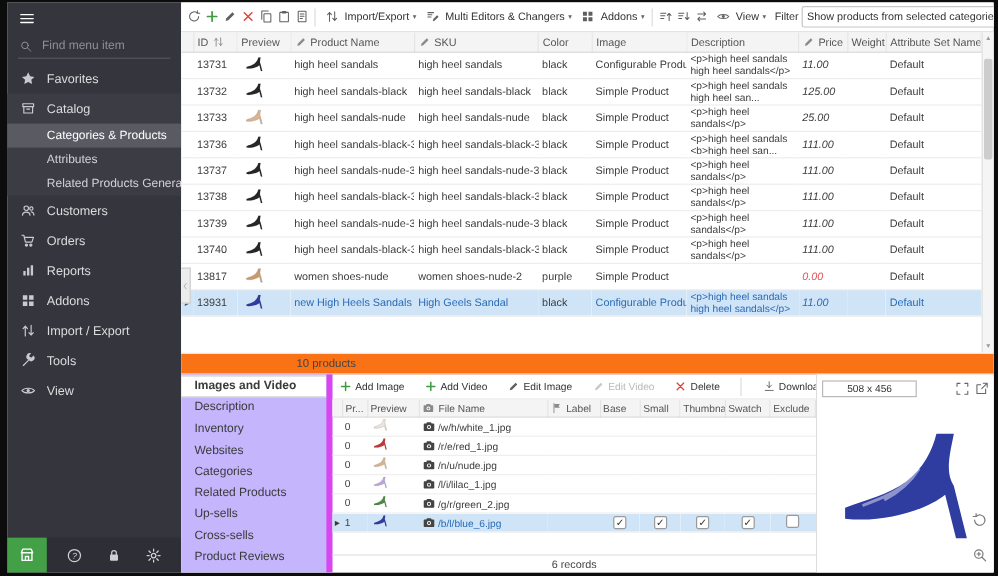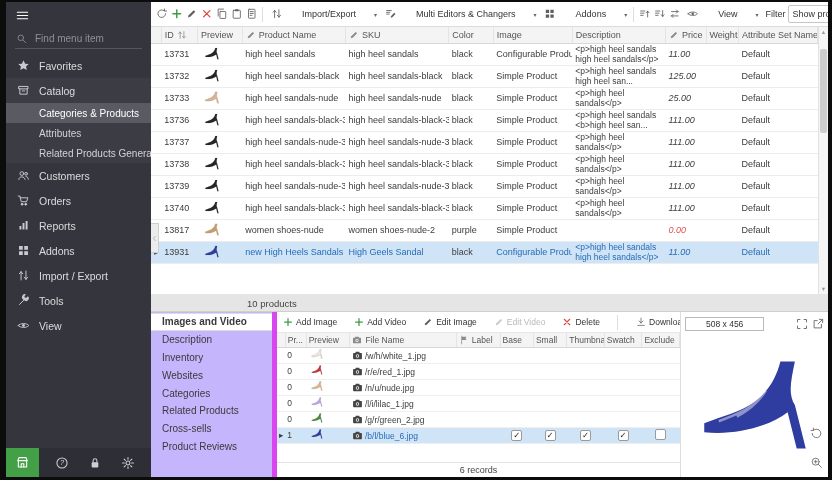--- a/index.html
+++ b/index.html
@@ -40,21 +40,21 @@
             background:var(--store-green,#43a047);color:#fff;cursor:pointer;}
   .sb-store .ic{width:15px;height:15px;}
   .sb-bicons{flex:1;display:flex;align-items:center;justify-content:space-around;padding:0 6px;}
   .sb-bicons .ic{width:14px;height:14px;color:#cfcfd4;cursor:pointer;}
 
   
   .main{flex:1;display:flex;flex-direction:column;min-width:0;background:#fff;}
   .toolbar{height:25px;flex:none;display:flex;align-items:center;padding:0 3px;
            border-bottom:1px solid #dcdcdc;font-size:9px;color:#333;white-space:nowrap;overflow:hidden;}
   .tb-sep{width:1px;height:15px;background:#ddd;margin:0 3px;flex:none;}
-  .tb-drop{display:inline-flex;align-items:center;gap:18px;padding:0 3px;cursor:pointer;flex:none;}
+  .tb-drop{display:inline-flex;align-items:center;gap:3px;padding:0 3px;cursor:pointer;flex:none;}
   .caret{font-size:6px;color:#666;}
   .tb-label{margin:0 2px 0 4px;color:#333;flex:none;}
   .filter-select{display:inline-flex;align-items:center;gap:3px;border:1px solid #c6c6c6;border-radius:2px;
                  height:18px;padding:0 4px;background:#fff;cursor:pointer;flex:none;}
   .fs-text{white-space:nowrap;}
 
   
   .grid-area{position:relative;height:268px;flex:none;border-bottom:1px solid #e6e6e6;
              overflow:hidden;padding-right:10px;}
   .grid{width:100%;border-collapse:collapse;table-layout:fixed;font-size:9px;color:#3c3c3c;}
@@ -72,21 +72,21 @@
   tr.selected .t,tr.selected .desc-in{color:var(--accent-blue,#2a6bb5);}
 
   .vscroll{position:absolute;top:0;right:0;bottom:0;width:10px;background:#f5f5f5;
            border-left:1px solid #e2e2e2;}
   .vs-up,.vs-down{position:absolute;left:0;right:0;text-align:center;font-size:5.5px;color:#999;
                   height:10px;line-height:10px;}
   .vs-up{top:0}.vs-down{bottom:0}
   .vs-thumb{position:absolute;left:1px;right:1px;top:22px;height:84px;background:#cdcdcd;border-radius:2px;}
 
   .grid-status{height:17px;flex:none;display:flex;align-items:center;font-size:9.5px;color:#444;
-               padding-left:96px;border-bottom:1px solid #cfcfcf;background:#e5e5e5;}
+               padding-left:96px;border-bottom:1px solid #cfcfcf;background:#f97316;}
 
   
   .bottom{flex:1;display:flex;min-height:0;}
   .tabs{width:126px;flex:none;background:#c4b5fd;border-right:5px solid #d946ef;font-size:10px;
         color:#3a3a3a;padding-top:1px;overflow:hidden;}
   .tab{height:17.8px;display:flex;align-items:center;padding:0 11px;cursor:pointer;
        white-space:nowrap;overflow:hidden;}
   .tab.selected{background:#fff;font-weight:700;border-top:1px solid #ddd;border-bottom:1px solid #ddd;}
 
   .images-panel{flex:1;min-width:0;display:flex;flex-direction:column;border-right:1px solid #ddd;}
@@ -668,20 +668,23 @@
           <div class="tab">
             <span>Websites</span>
           </div>
           <div class="tab">
             <span>Categories</span>
           </div>
           <div class="tab">
             <span>Related Products</span>
           </div>
           <div class="tab">
+            <span>Up-sells</span>
+          </div>
+          <div class="tab">
             <span>Cross-sells</span>
           </div>
           <div class="tab">
             <span>Product Reviews</span>
           </div>
         </div>
 
       <div class="images-panel">
         <div class="img-toolbar" id="img-toolbar">
             <span class="itb">

